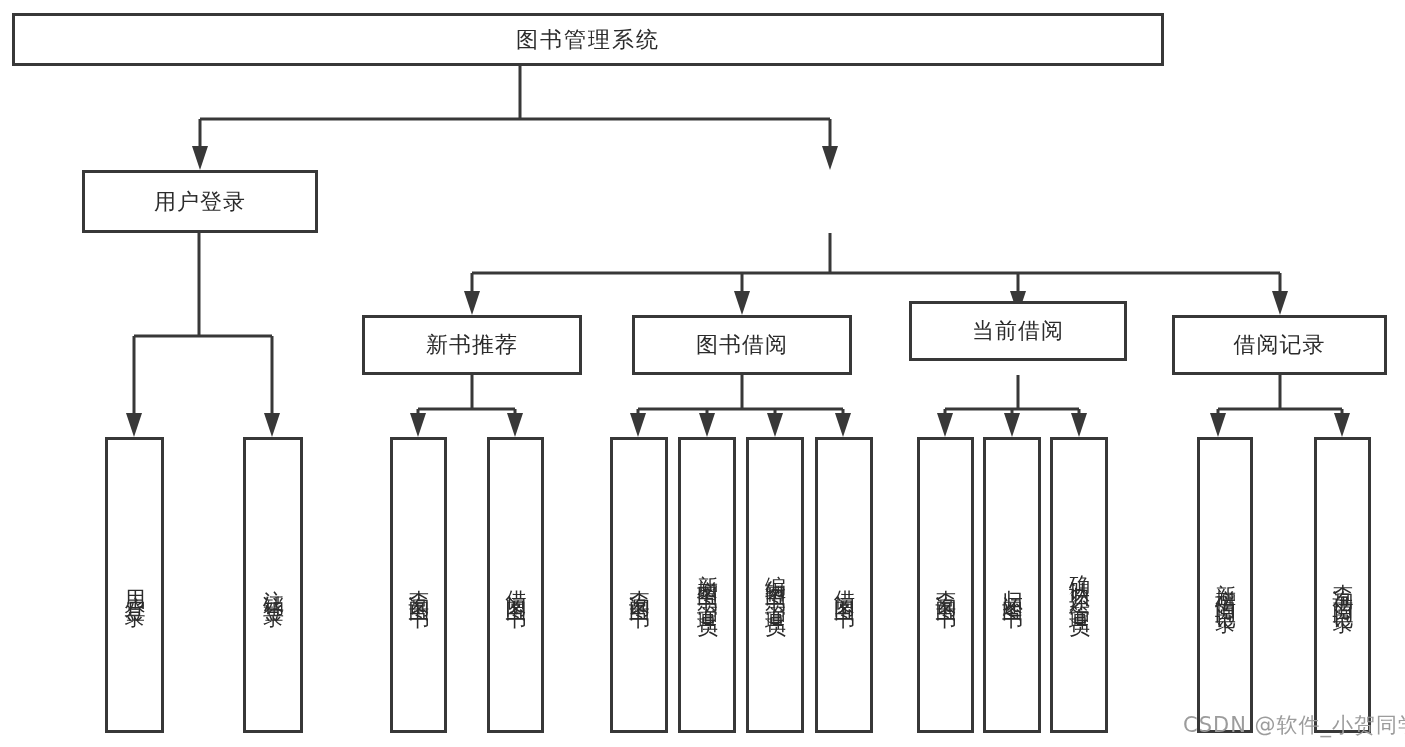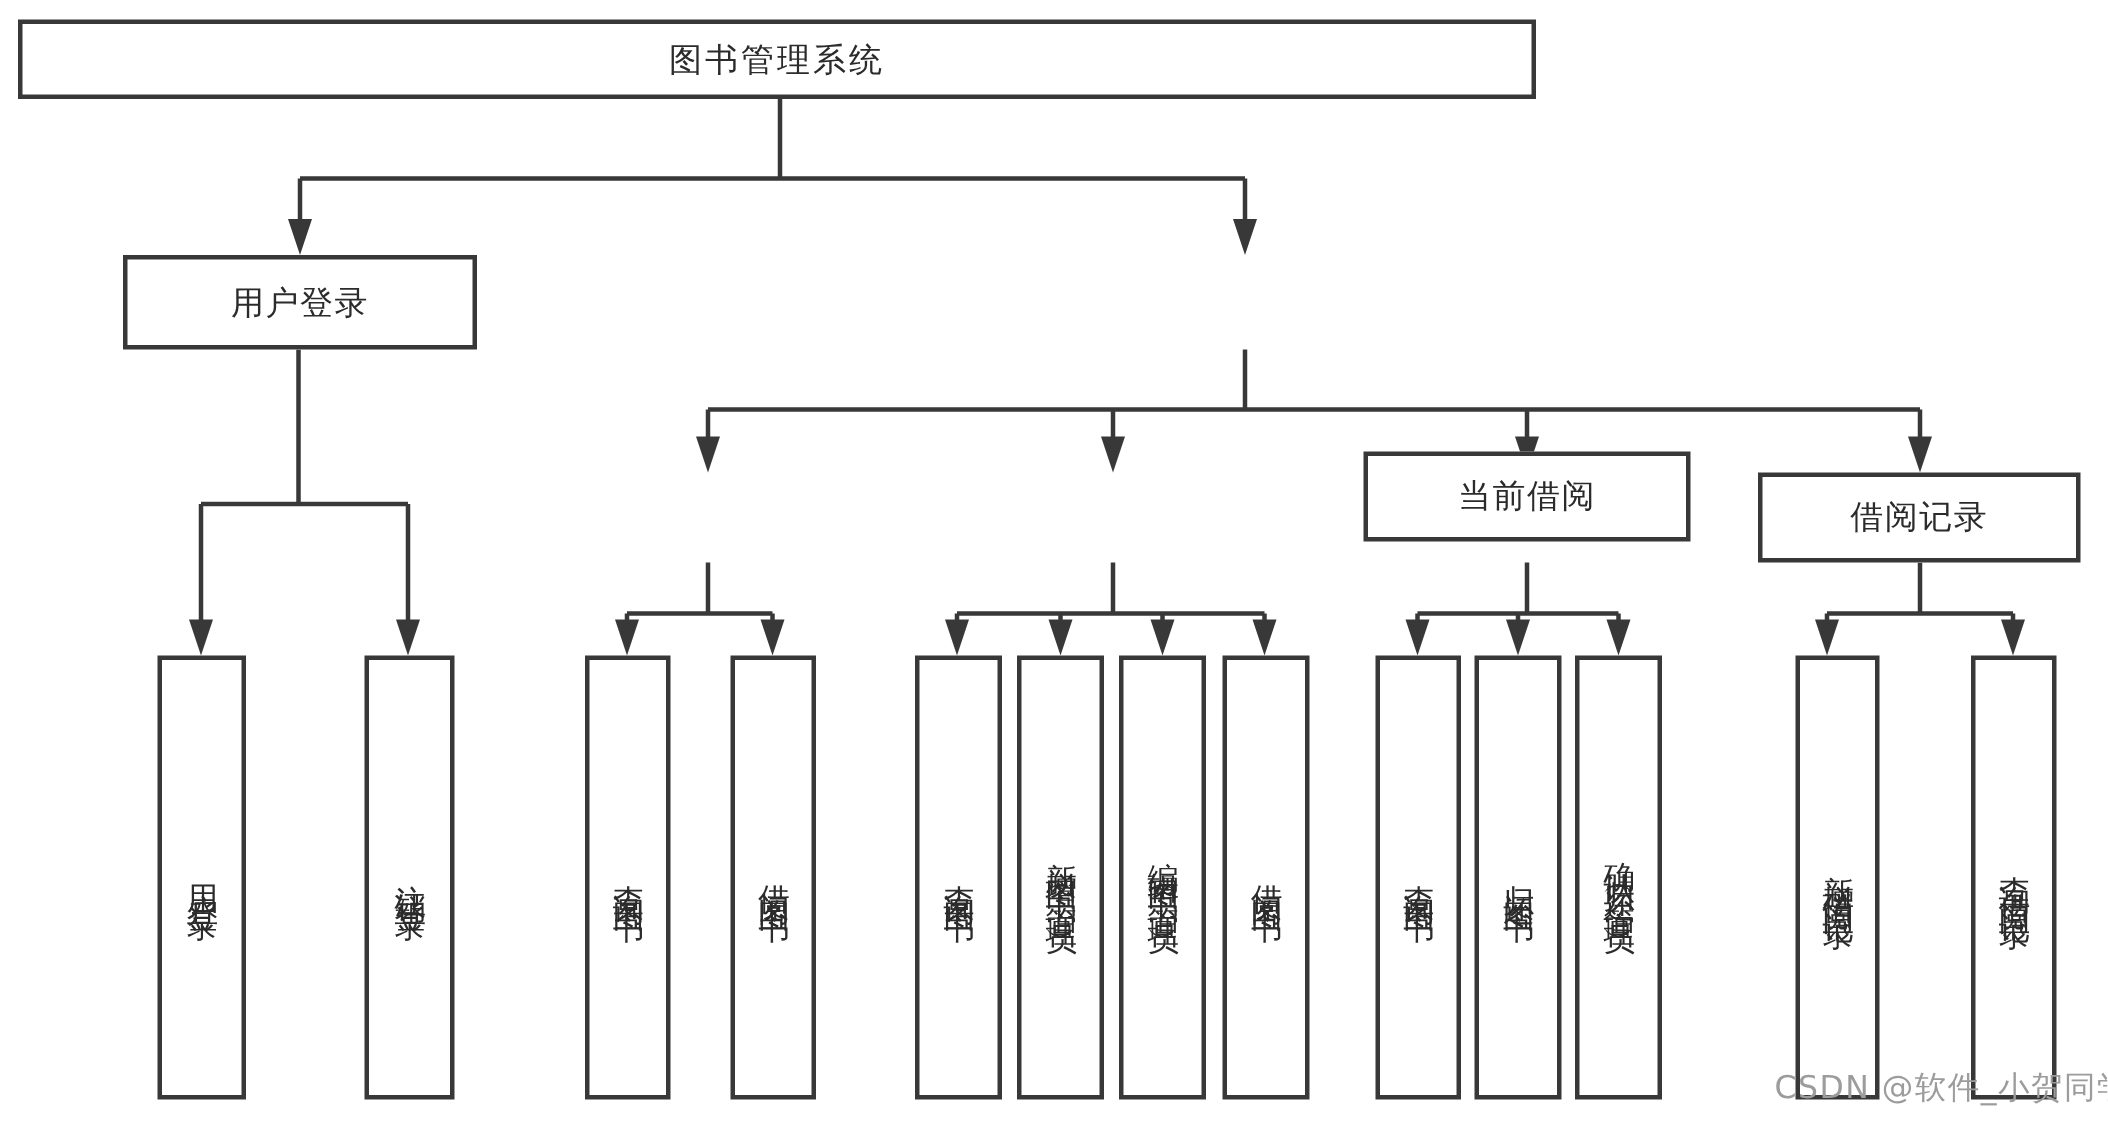--- a/index.html
+++ b/index.html
@@ -58,28 +58,34 @@
       <polygon points="767,413 783,413 775,437"></polygon>
       <polygon points="835,413 851,413 843,437"></polygon>
       <polygon points="937,413 953,413 945,437"></polygon>
       <polygon points="1004,413 1020,413 1012,437"></polygon>
       <polygon points="1071,413 1087,413 1079,437"></polygon>
       <polygon points="1210,413 1226,413 1218,437"></polygon>
       <polygon points="1334,413 1350,413 1342,437"></polygon>
     </g>
   </svg>
 
-  <div class="node" style="left:12px;top:13px;width:1012px;height:53px;">
+  <div class="node" style="left:12px;top:13px;width:1152px;height:53px;">
     <span class="root-label">图书管理系统</span>
   </div>
 
   <div class="node" style="left:82px;top:170px;width:236px;height:63px;">
     <span class="h-label">用户登录</span>
   </div>
 
+  <div class="node" style="left:362px;top:315px;width:220px;height:60px;">
+    <span class="h-label">新书推荐</span>
+  </div>
+  <div class="node" style="left:632px;top:315px;width:220px;height:60px;">
+    <span class="h-label">图书借阅</span>
+  </div>
   <div class="node" style="left:909px;top:301px;width:218px;height:60px;">
     <span class="h-label">当前借阅</span>
   </div>
   <div class="node" style="left:1172px;top:315px;width:215px;height:60px;">
     <span class="h-label">借阅记录</span>
   </div>
 
   <div class="node" style="left:105px;top:437px;width:59px;height:296px;">
     <span class="v-label">用户登录</span>
   </div>

